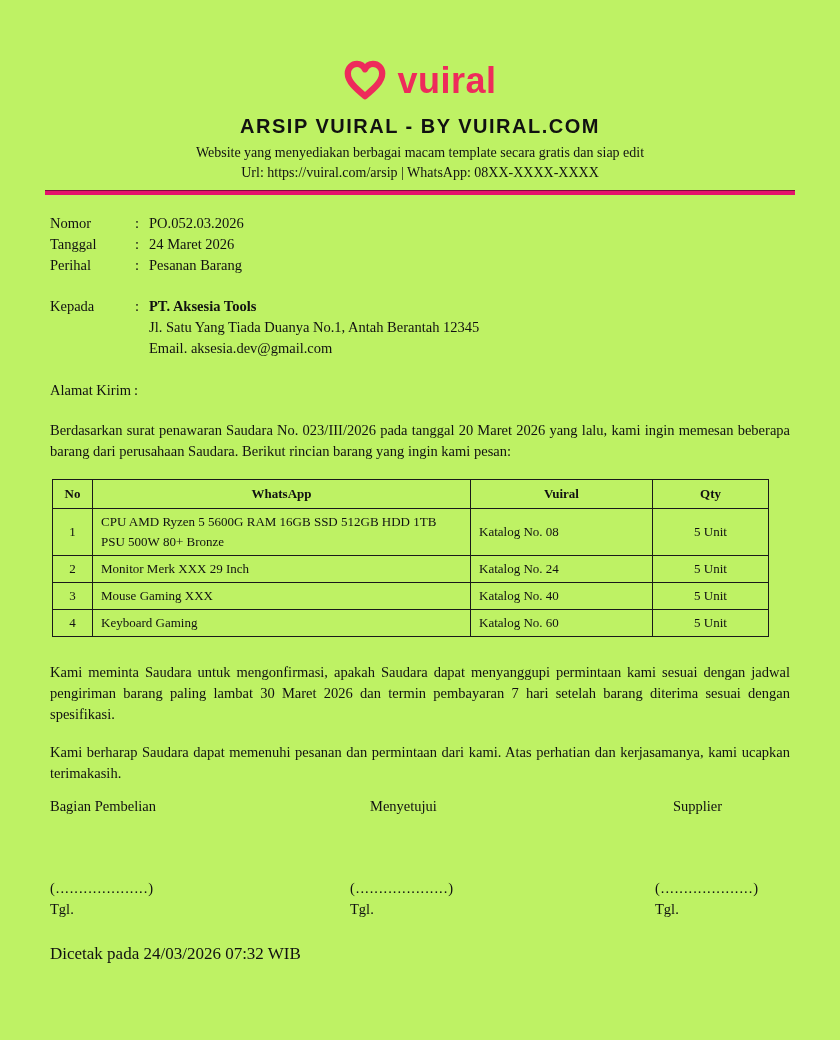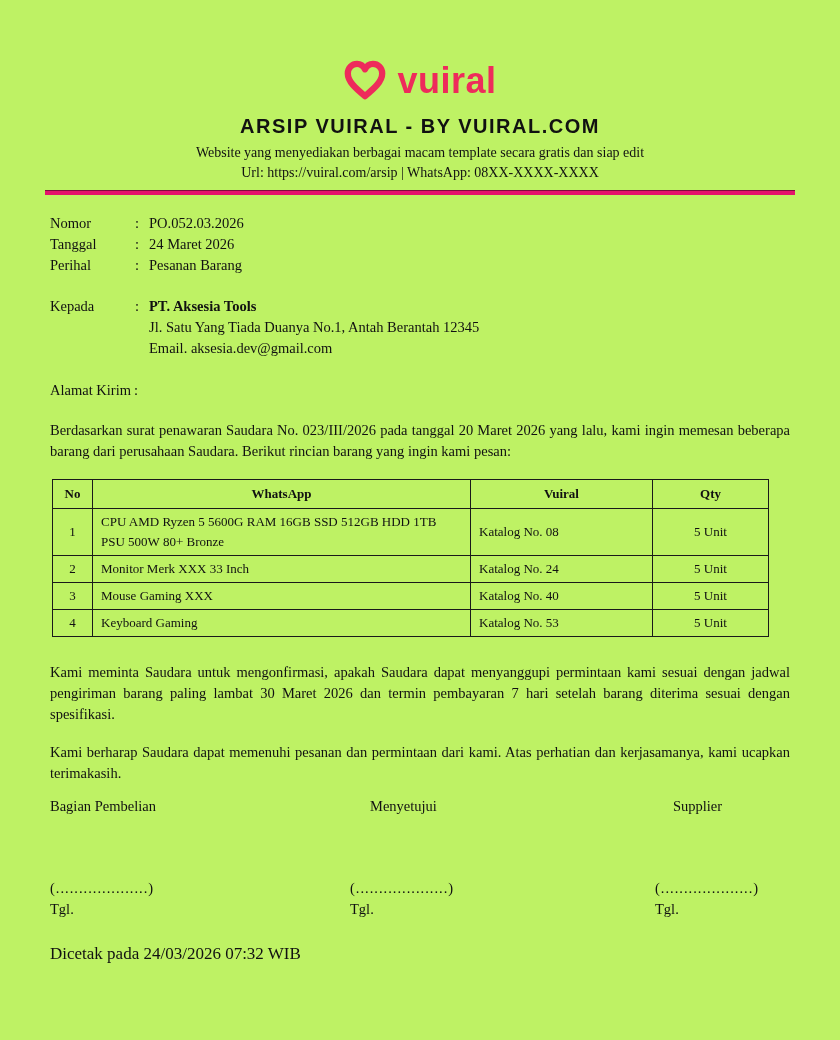--- a/index.html
+++ b/index.html
@@ -178,34 +178,34 @@
       </thead>
       <tbody>
         <tr>
           <td class="no-cell">1</td>
           <td>CPU AMD Ryzen 5 5600G RAM 16GB SSD 512GB HDD 1TB PSU 500W 80+ Bronze</td>
           <td>Katalog No. 08</td>
           <td class="qty-cell">5 Unit</td>
         </tr>
         <tr>
           <td class="no-cell">2</td>
-          <td>Monitor Merk XXX 33 Inch</td>
+          <td>Monitor Merk XXX 29 Inch</td>
           <td>Katalog No. 24</td>
           <td class="qty-cell">5 Unit</td>
         </tr>
         <tr>
           <td class="no-cell">3</td>
           <td>Mouse Gaming XXX</td>
           <td>Katalog No. 40</td>
           <td class="qty-cell">5 Unit</td>
         </tr>
         <tr>
           <td class="no-cell">4</td>
           <td>Keyboard Gaming</td>
-          <td>Katalog No. 53</td>
+          <td>Katalog No. 60</td>
           <td class="qty-cell">5 Unit</td>
         </tr>
       </tbody>
     </table>
 
     <p class="para confirm">Kami meminta Saudara untuk mengonfirmasi, apakah Saudara dapat menyanggupi permintaan kami sesuai dengan jadwal pengiriman barang paling lambat 30 Maret 2026 dan termin pembayaran 7 hari setelah barang diterima sesuai dengan spesifikasi.</p>
     <p class="para closing">Kami berharap Saudara dapat memenuhi pesanan dan permintaan dari kami. Atas perhatian dan kerjasamanya, kami ucapkan terimakasih.</p>
 
     <div class="sig-row">
       <div class="sig-col-1">

